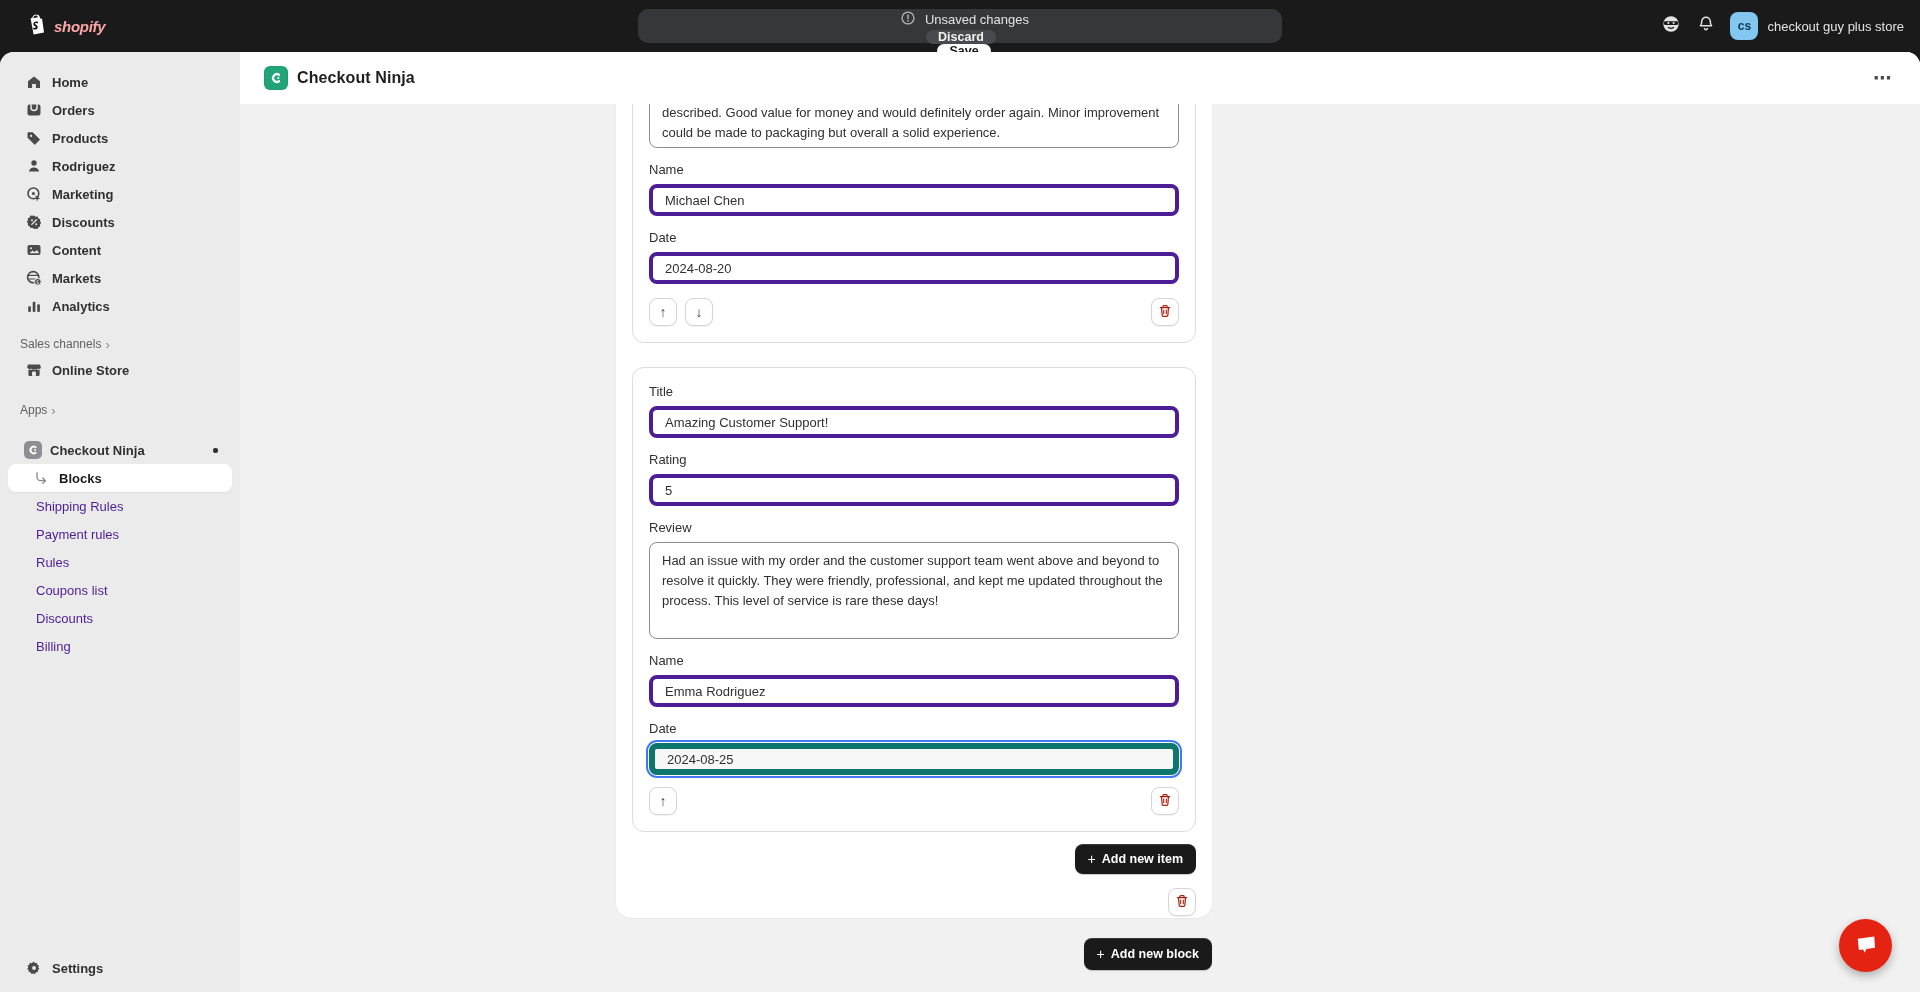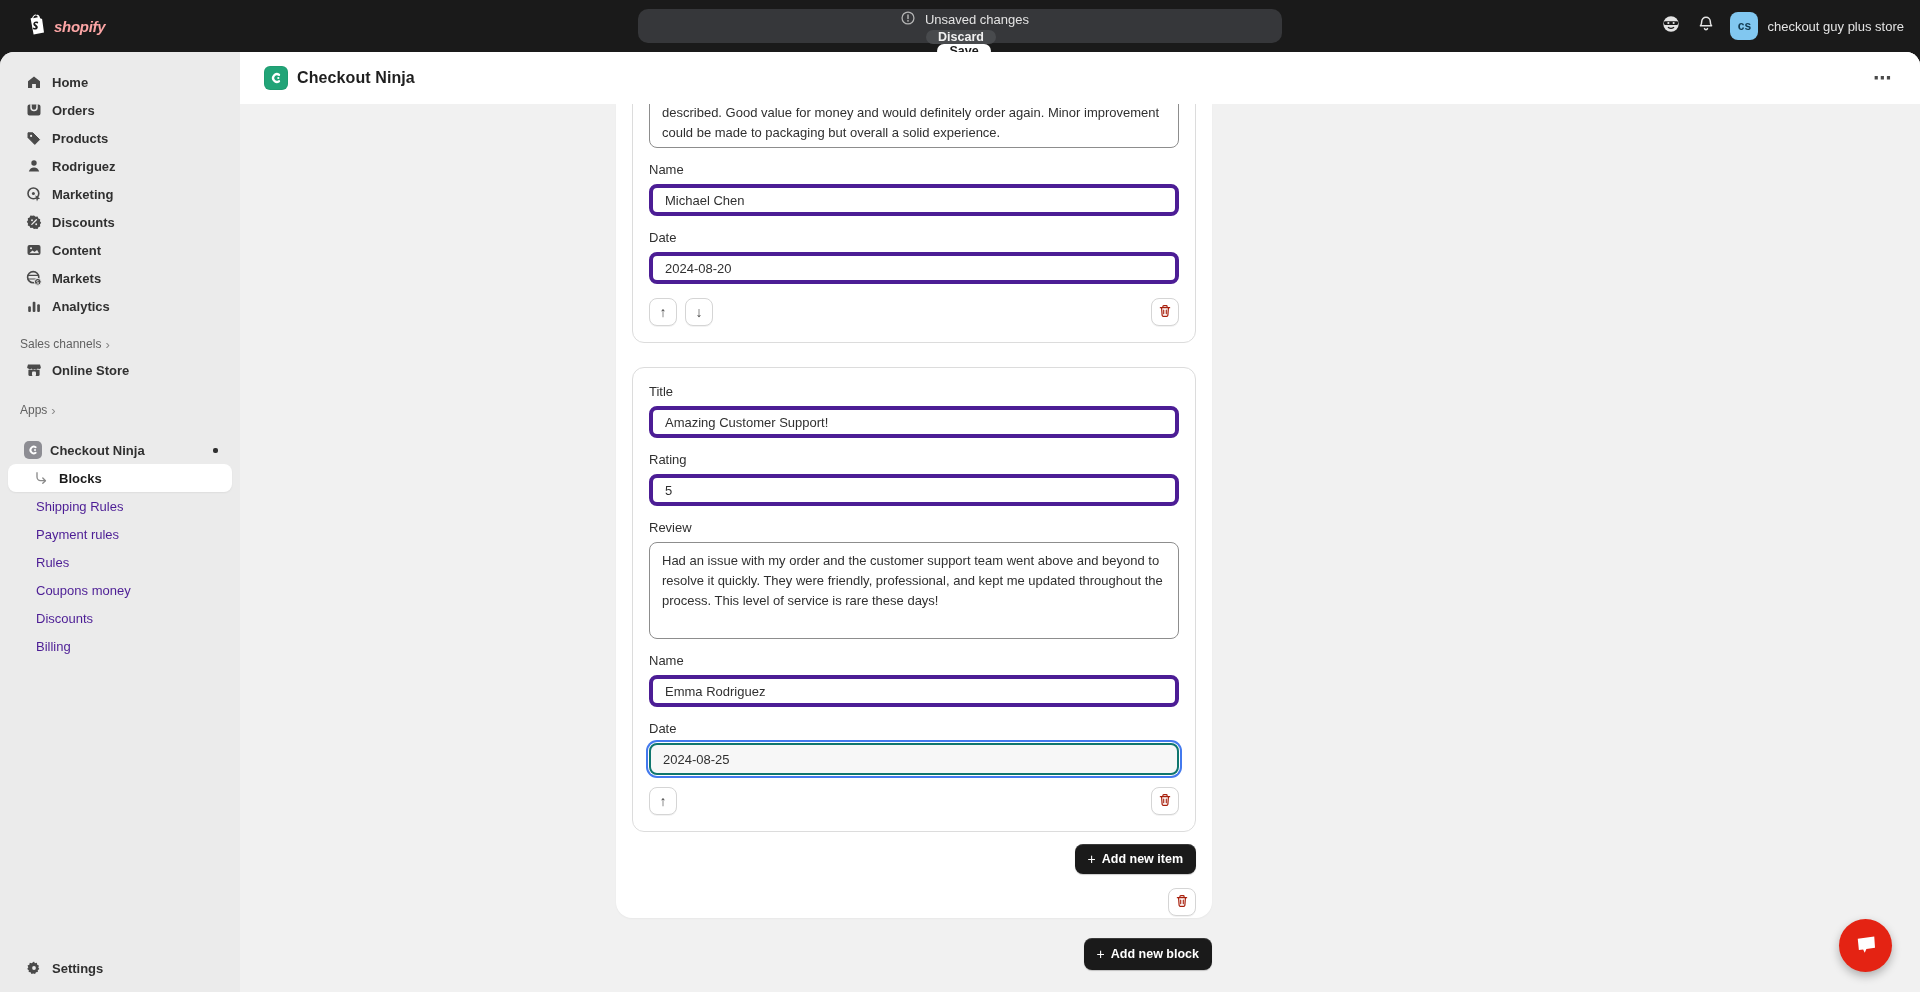--- a/index.html
+++ b/index.html
@@ -67,21 +67,21 @@
   .card.current { margin-top:24px; }
 
   .field-label { font-size:13px; color:#303030; height:16px; line-height:16px; margin-bottom:6px; }
   .tinput { width:100%; height:32px; border:4px solid #4c1d95; border-radius:8px; padding:0 12px;
     font-size:13px; color:#303030; background:#fff; font-family:inherit; margin-bottom:14px; display:block; }
   .tarea { width:100%; border:1px solid #8d8d8d; border-radius:8px; padding:8px 12px;
     font-size:13px; line-height:20px; color:#303030; background:#fff; resize:none;
     font-family:inherit; display:block; margin-bottom:14px; overflow:hidden; }
   .tarea.clipped { height:92px; padding:46px 12px 6px 12px; margin-bottom:14px; }
   .tarea.review2 { height:97px; }
-  .tinput.focused { background:#f7f7f7; border:2px solid #0f766e;
+  .tinput.focused { background:#f7f7f7; border:6px solid #0f766e;
     box-shadow:0 0 0 1px #ffffff, 0 0 0 3px #4379ee; margin-bottom:12px; }
 
   .btnrow { display:flex; align-items:center; gap:8px; }
   .icon-btn { width:28px; height:28px; background:#fff; border:1px solid #d5d5d5; border-radius:8px;
     display:flex; align-items:center; justify-content:center; cursor:pointer;
     box-shadow:0 1px 0 rgba(0,0,0,.05); padding:0; }
   .icon-btn .glyph { font-size:14px; color:#454545; font-weight:600; line-height:1; }
   .push-right { margin-left:auto; }
 
   .add-item-row { display:flex; justify-content:flex-end; margin-top:12px; }
@@ -288,21 +288,21 @@
     <div class="srow sub subindent">
       <span class="lbl">Shipping Rules</span>
     </div>
     <div class="srow sub subindent">
       <span class="lbl">Payment rules</span>
     </div>
     <div class="srow sub subindent">
       <span class="lbl">Rules</span>
     </div>
     <div class="srow sub subindent">
-      <span class="lbl">Coupons money</span>
+      <span class="lbl">Coupons list</span>
     </div>
     <div class="srow sub subindent">
       <span class="lbl">Discounts</span>
     </div>
     <div class="srow sub subindent">
       <span class="lbl">Billing</span>
     </div>
 
     <div class="settings-row">
       <div class="srow">

